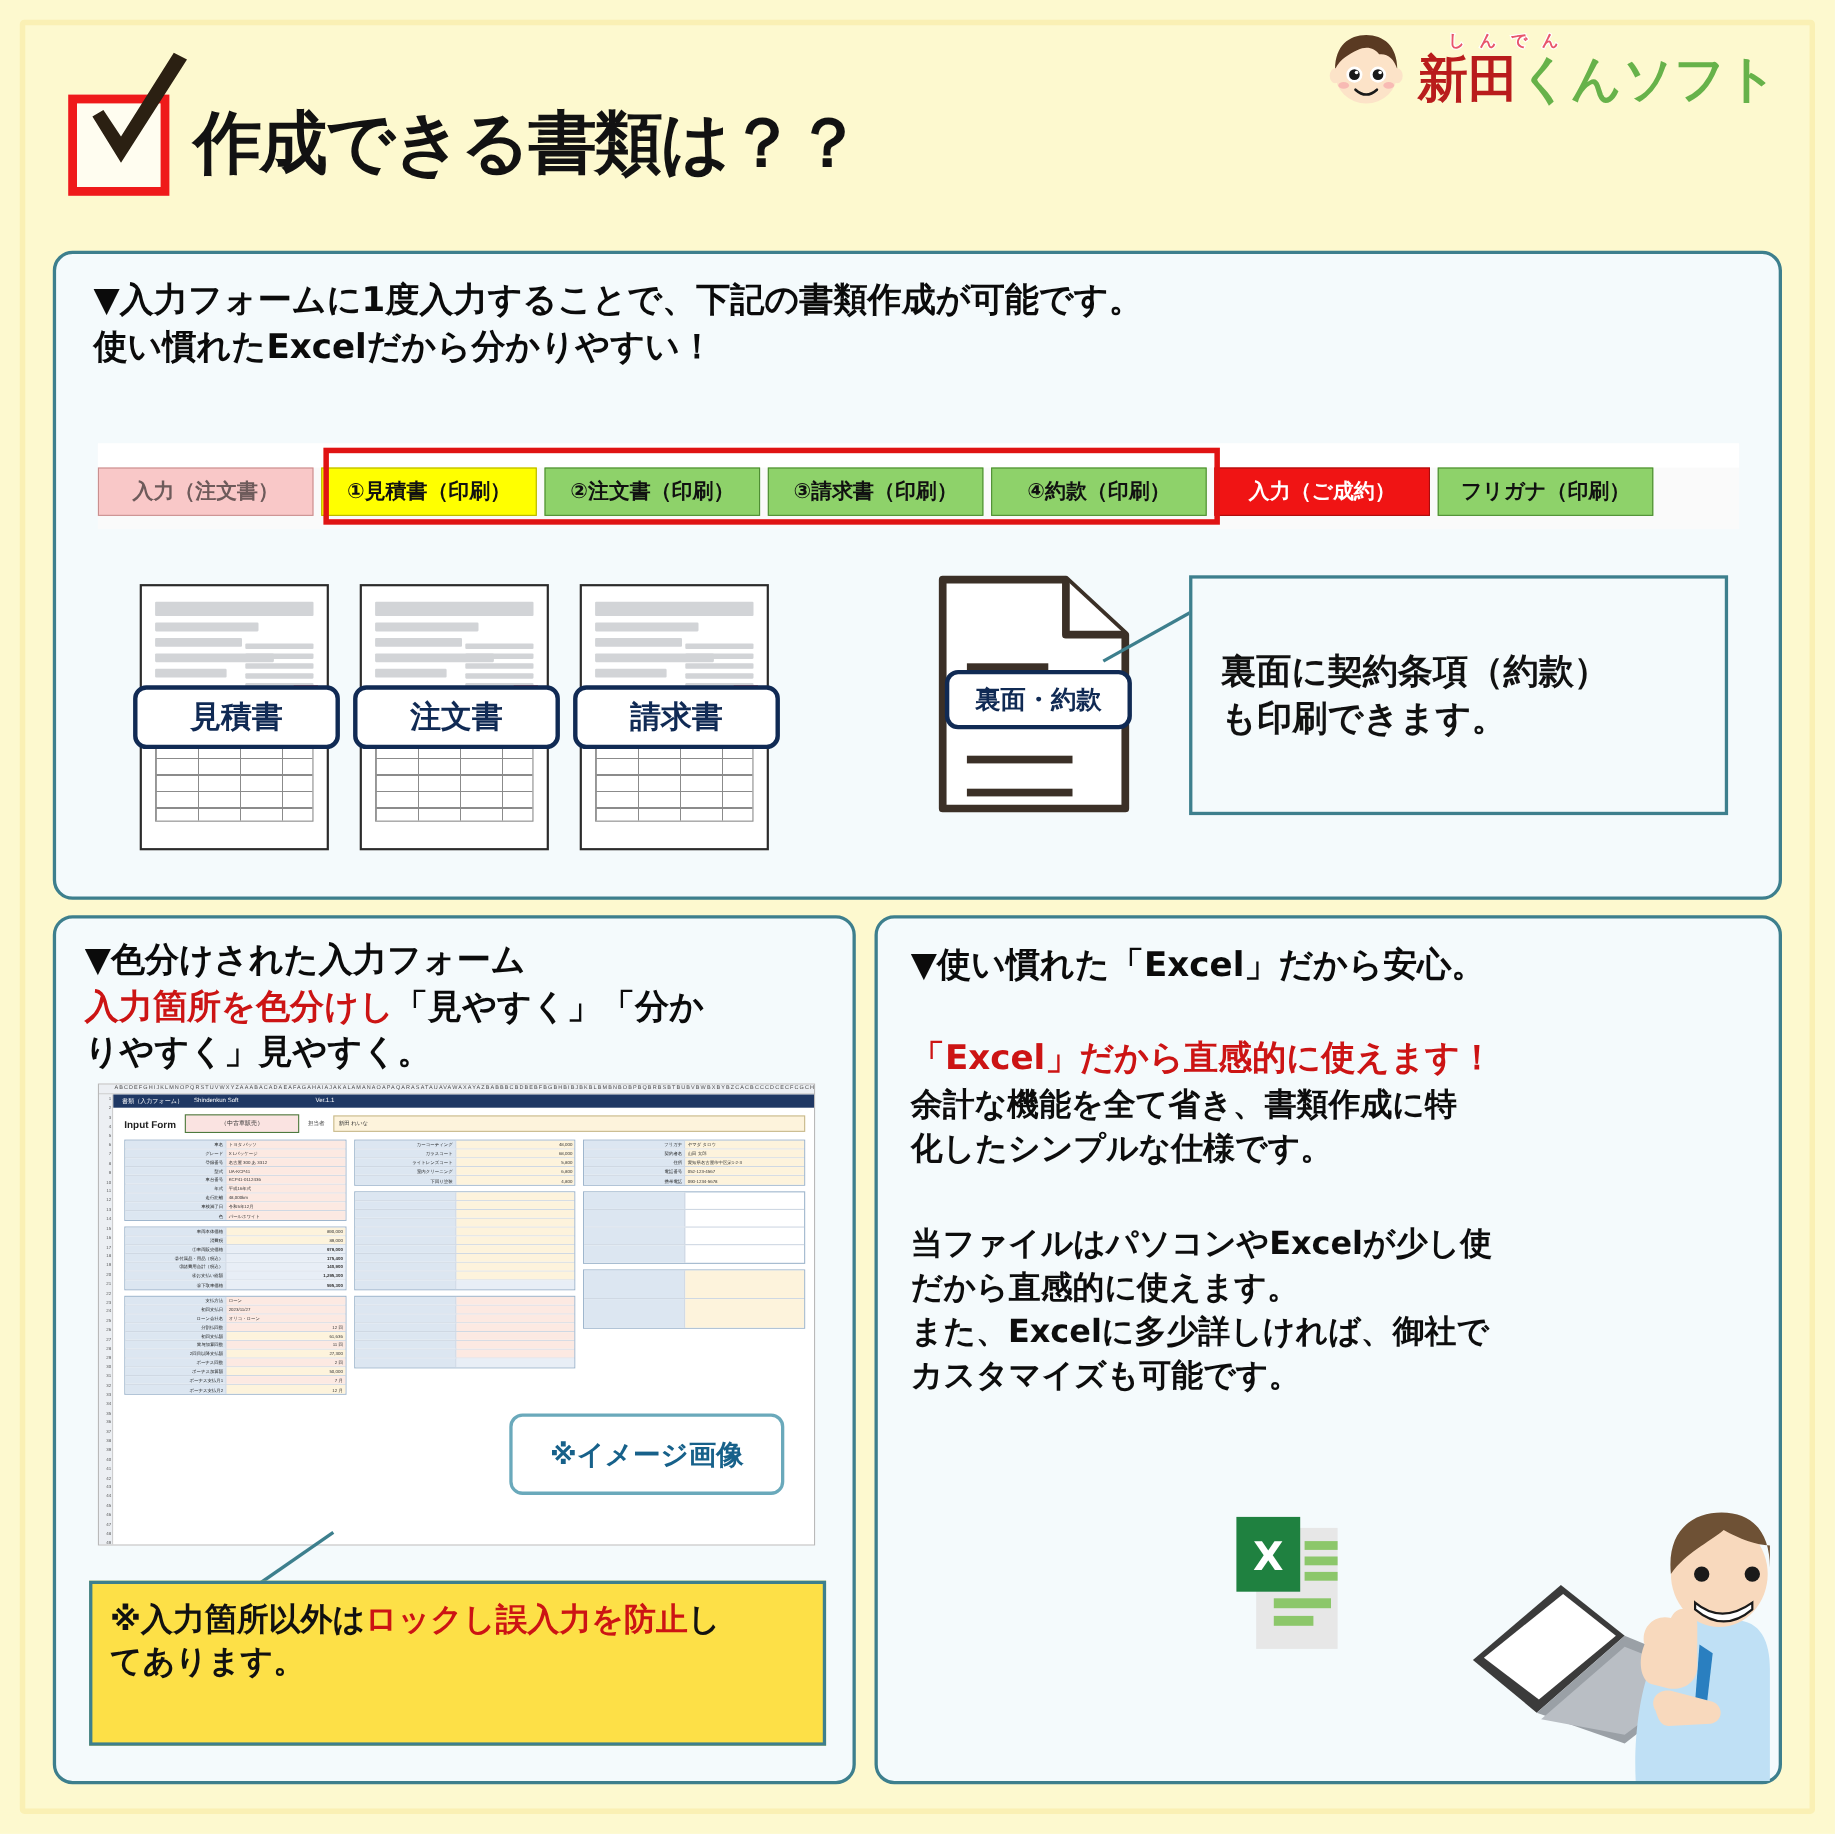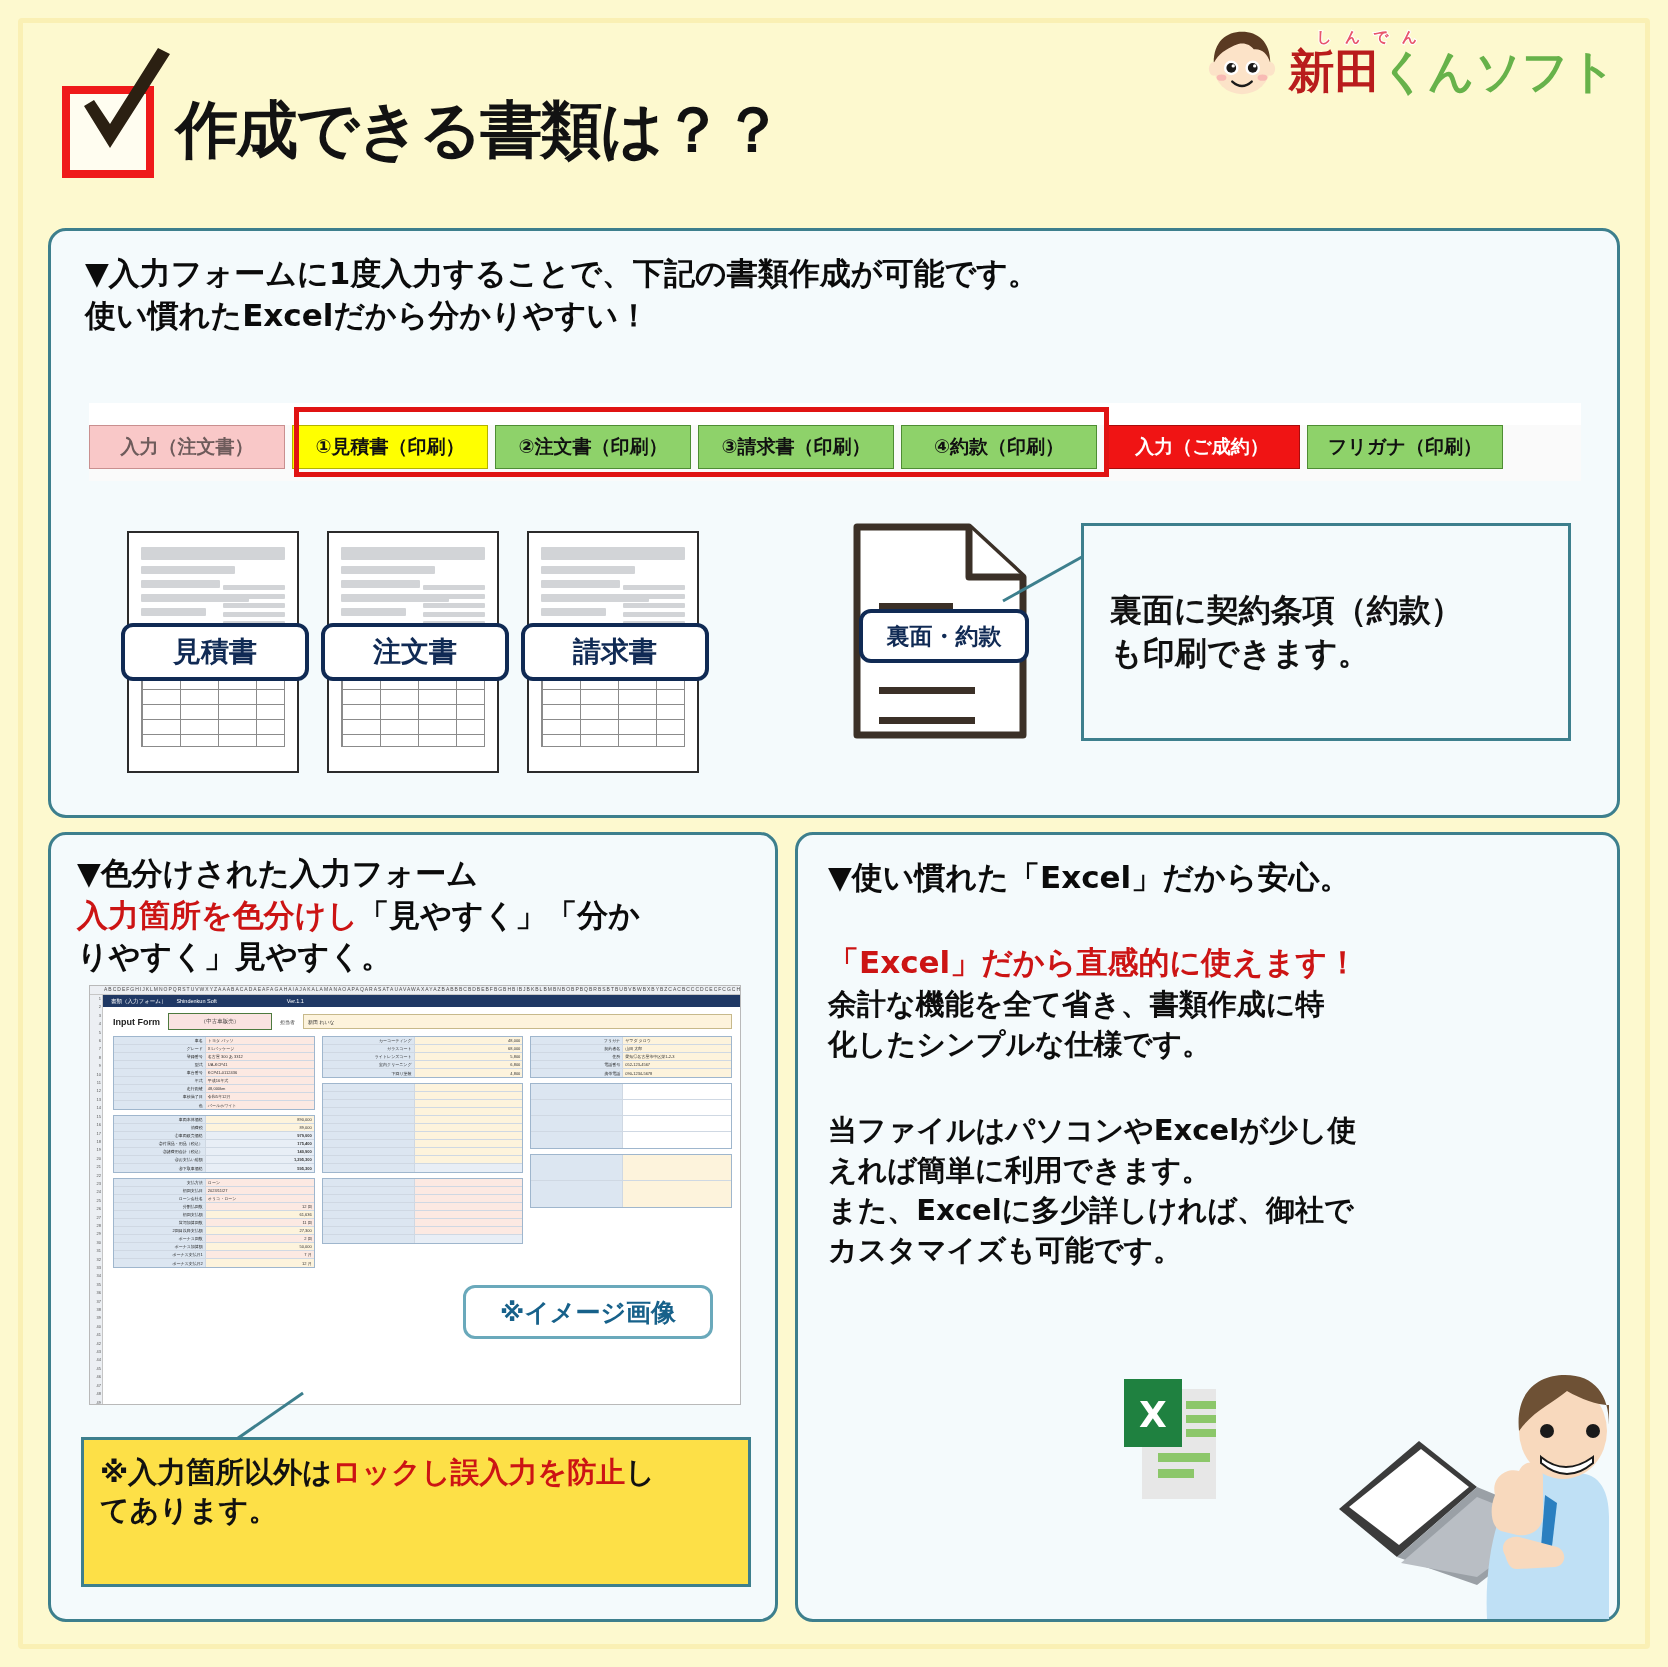--- a/index.html
+++ b/index.html
@@ -250,21 +250,21 @@
     border-right: 1px solid #cfd8e3;
   }
   .sval { flex: 1; font-size: 4px; color: #333; display: flex; align-items: center; padding-left: 2px; }
   .sval.peach { background: #fce9e2; }
   .sval.cream { background: #fdf3dc; }
   .sval.num { justify-content: flex-end; padding-right: 2px; }
   .stotal { background: #e8eef6; font-weight: 700; }
 
   .img-badge {
     position: absolute; left: 460px; top: 1282px;
-    width: 250px; height: 54px;
+    width: 250px; height: 74px;
     background: #fff; border: 3px solid #6aa9bb; border-radius: 12px;
     display: flex; align-items: center; justify-content: center;
     font-size: 25px; font-weight: 800; color: #17618a;
     font-family: "DejaVu Sans", sans-serif;
     z-index: 5;
   }
 
   .note-box {
     position: absolute; left: 78px; top: 1436px;
     width: 670px; height: 148px;
@@ -766,21 +766,21 @@
 
   <div class="panel" id="panel-right">
     <div class="panel-head" style="position:absolute;left:30px;top:22px;">▼使い慣れた「Excel」だから安心。</div>
 
     <div class="rp-body" style="position:absolute;left:30px;top:106px;width:770px;">
       <div class="red-t" style="font-size:31px;">「Excel」だから直感的に使えます！</div>
       <div>余計な機能を全て省き、書類作成に特</div>
       <div>化したシンプルな仕様です。</div>
       <div style="height:46px"></div>
       <div>当ファイルはパソコンやExcelが少し使</div>
-      <div>えれば簡単に利用できます。</div>
+      <div>だから直感的に使えます。</div>
       <div>また、Excelに多少詳しければ、御社で</div>
       <div>カスタマイズも可能です。</div>
     </div>
 
     <svg class="excel-icon" viewBox="0 0 100 130">
       <rect x="22" y="14" width="74" height="110" fill="#e7e7e7"></rect>
       <rect x="38" y="78" width="52" height="9" fill="#8cc76a"></rect>
       <rect x="38" y="94" width="36" height="9" fill="#8cc76a"></rect>
       <rect x="4" y="4" width="58" height="68" fill="#1f8140"></rect>
       <rect x="66" y="26" width="30" height="8" fill="#8cc76a"></rect>

